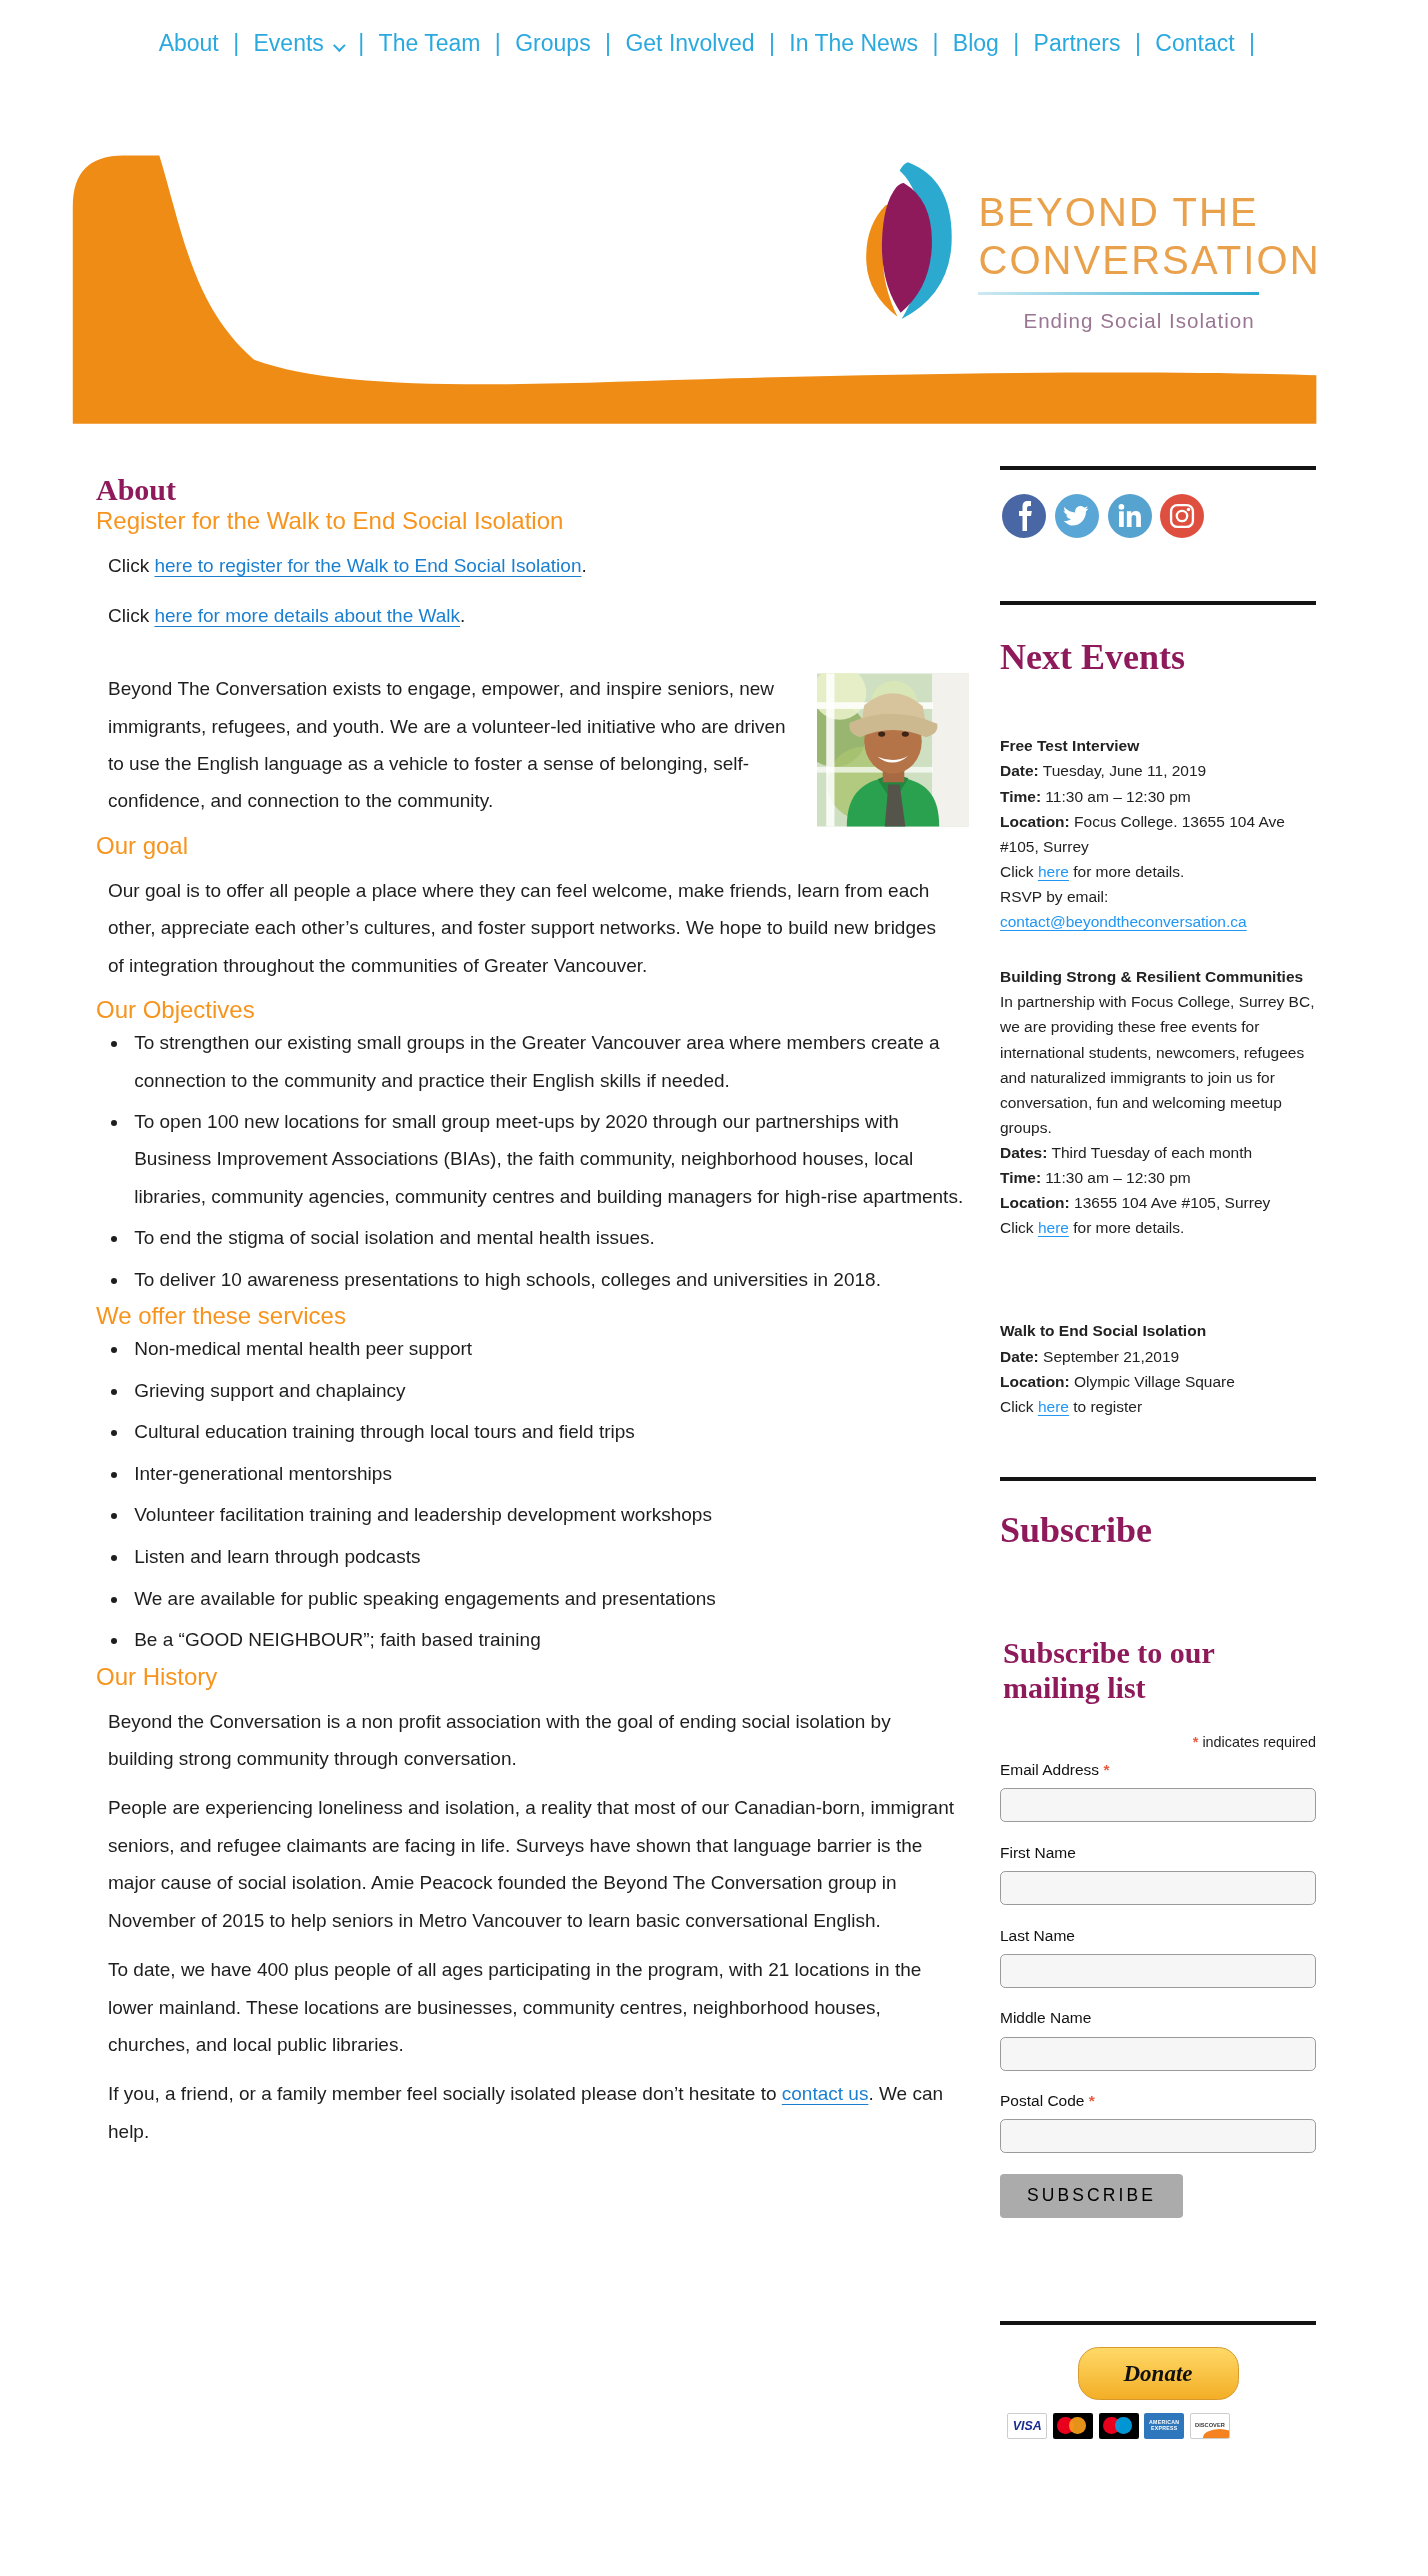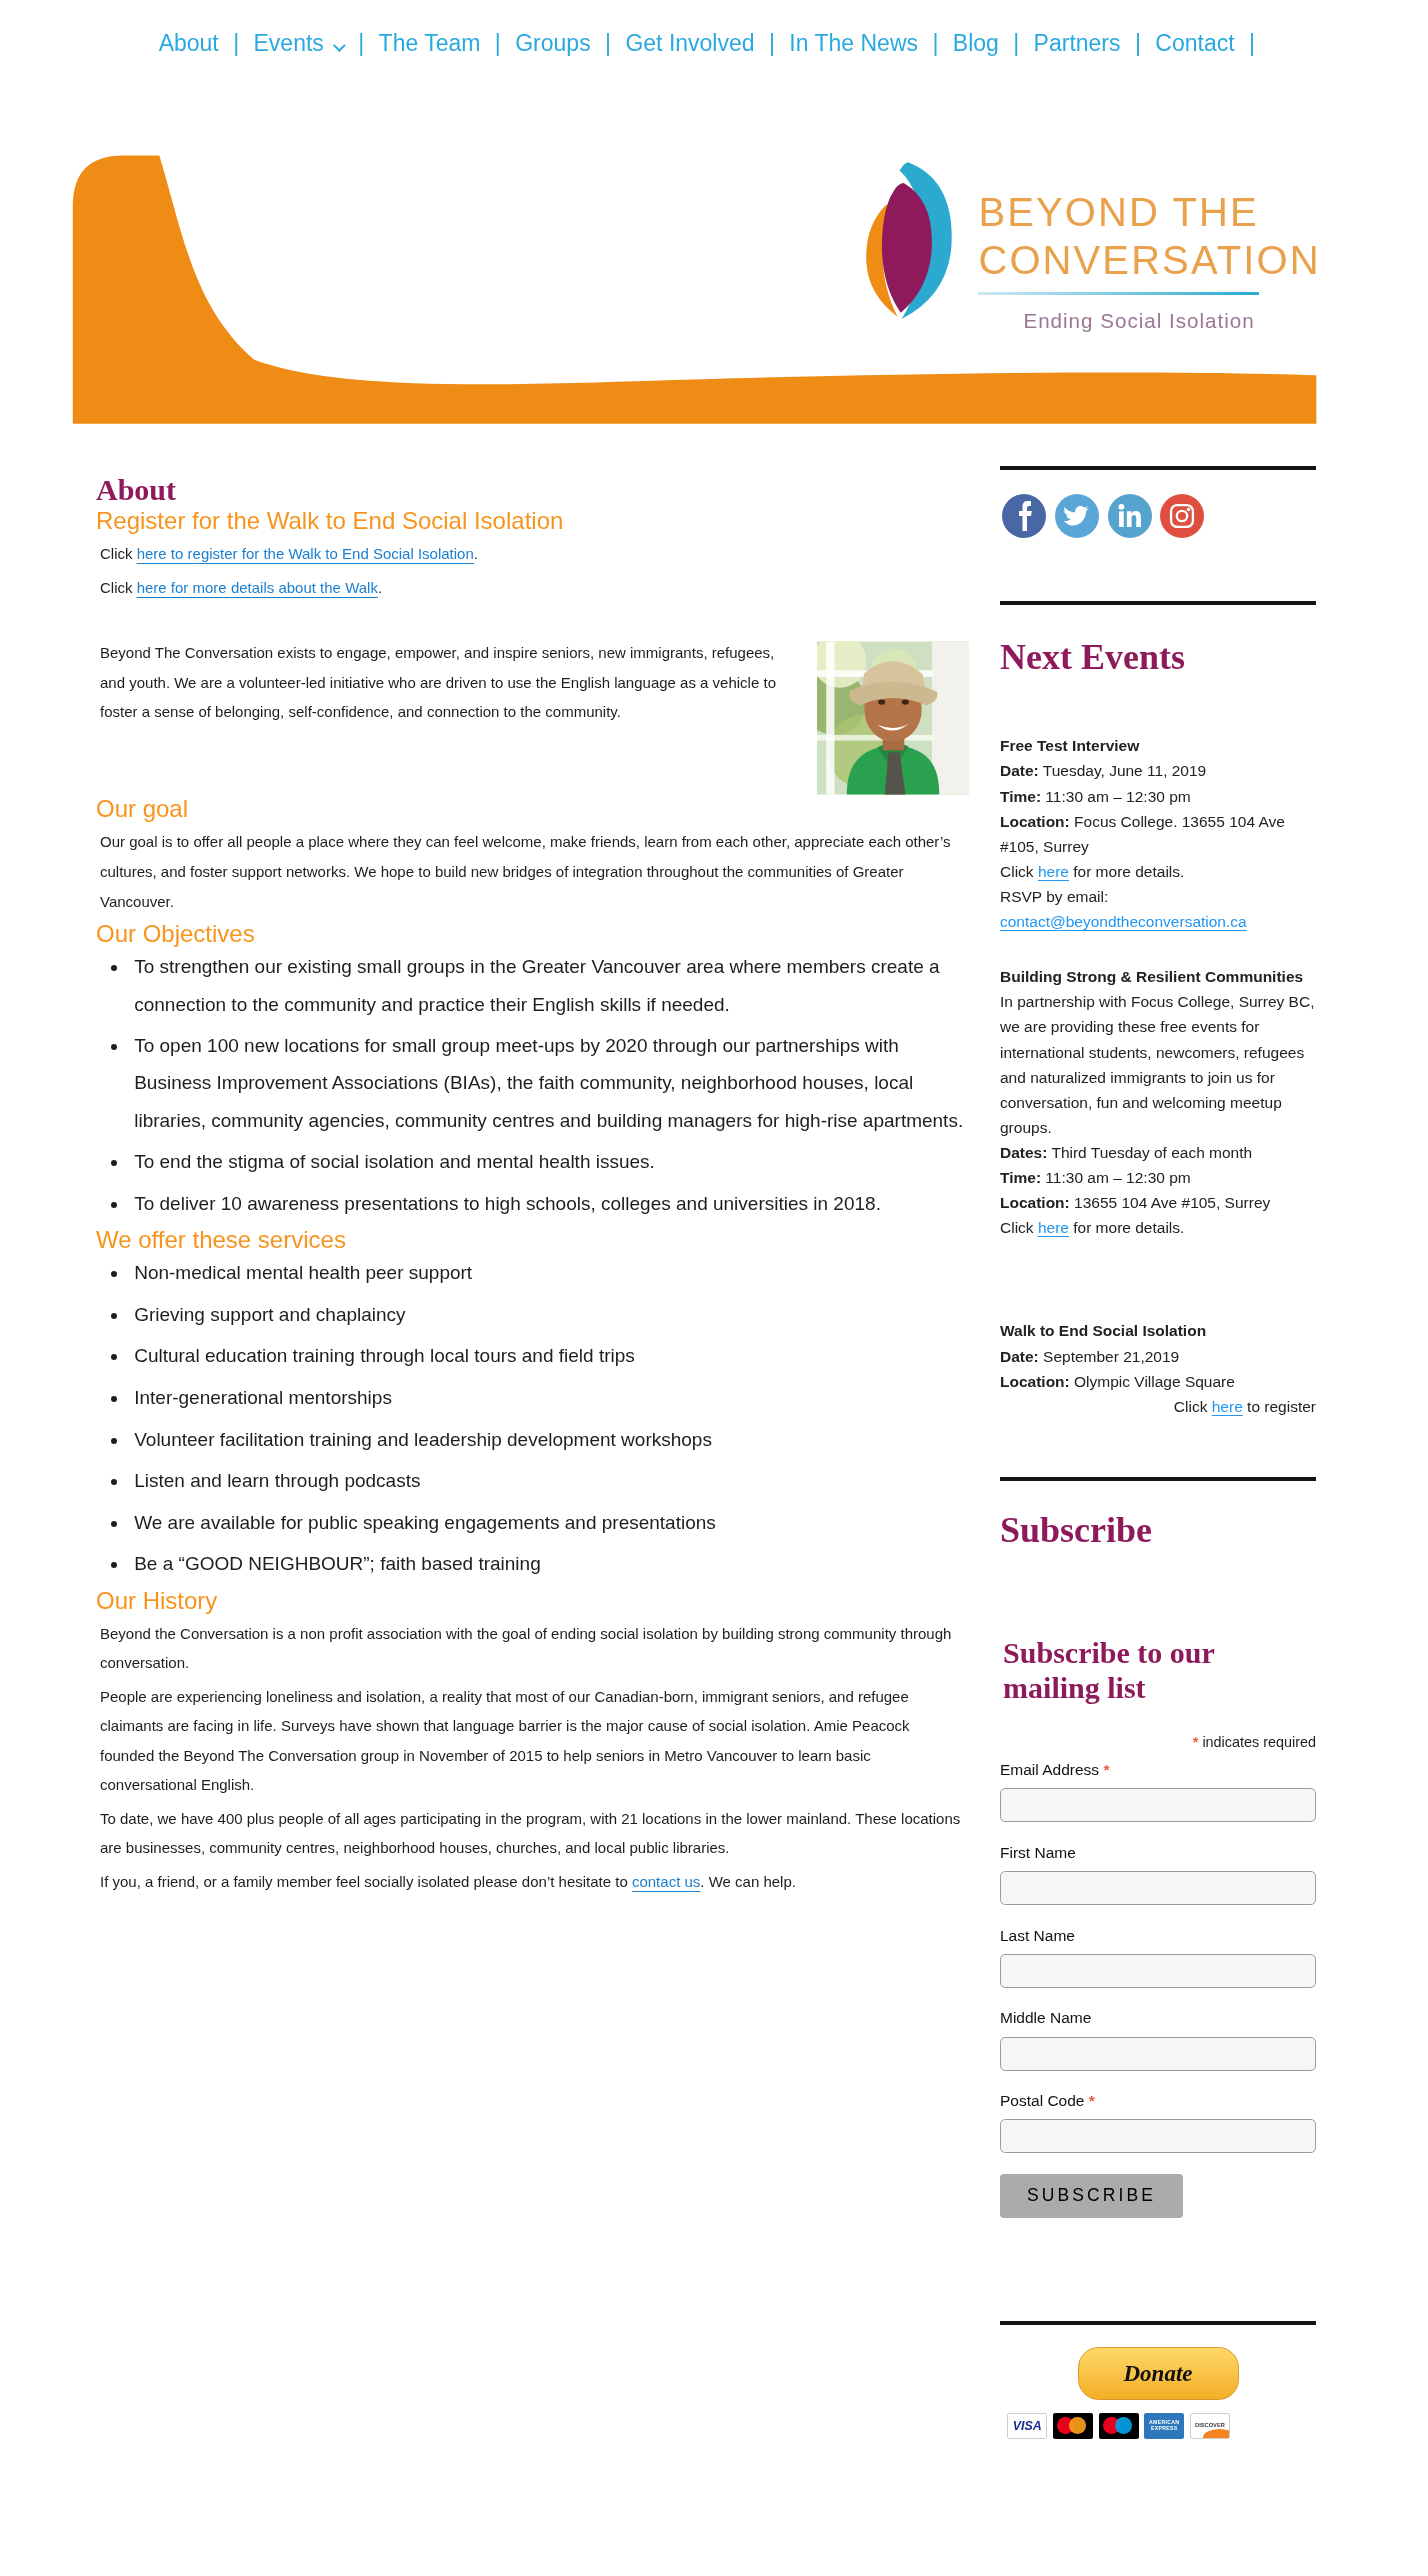--- a/index.html
+++ b/index.html
@@ -23,21 +23,21 @@
   .brand{position:absolute;left:844px;top:15.5px;display:flex;align-items:flex-start;cursor:pointer;}
   .brand .heart{width:109px;height:161px;}
   .brand-text{margin-left:13.4px;margin-top:29px;width:289px;}
   .brand-l1,.brand-l2{font-size:40px;color:#E9A14B;letter-spacing:2.1px;font-weight:400;line-height:1.22;white-space:nowrap;}
   .brand-rule{height:3.1px;width:281px;margin-top:7.2px;background:linear-gradient(to right,#cde9f2,#2BA9CF);}
   .brand-tag{margin-top:13.4px;padding-left:45px;font-size:20.6px;color:#9A7693;letter-spacing:1px;}
   
   .main{position:absolute;left:96px;top:464px;width:873px;}
   .page-title{font-family:"Liberation Serif", serif;font-weight:700;font-size:30px;color:#8E1A5B;margin:9.3px 0 0 0;}
   h2.orange{font-size:24px;color:#F7941D;font-weight:500;margin:0;letter-spacing:0;}
-  .main p{font-size:15px;line-height:1.97;margin:4px;}
+  .main p{font-size:19px;line-height:1.97;margin:12px;}
   .main a{color:#1B7FD0;text-decoration:underline;text-underline-offset:4.1px;cursor:pointer;}
   .mt-reg{margin-top:49px;}
   .mt-click1{margin-top:50px;}
   .mt-click2{margin-top:45px;}
   .mt-intro{margin-top:36px;}
   .mt-goalh{margin-top:60px;}
   .mt-goalp{margin-top:34px;}
   .mt-objh{margin-top:67px;}
   .mt-list{margin-top:31px;}
   .mt-servh{margin-top:80px;}
@@ -60,21 +60,21 @@
   .sb-link{color:#2196F3;text-decoration:underline;text-underline-offset:3.1px;cursor:pointer;}
   .ev-title{font-weight:700;}
   .sb p{margin:0;}
   .mt-ev1{margin-top:47px;}
   .mt-clicka{margin-top:27px;}
   .mt-rsvp{margin-top:32px;}
   .mt-ev2{margin-top:30px;}
   .mt-dates{margin-top:24px;}
   .mt-clickb{margin-top:24px;}
   .mt-ev3{margin-top:78px;}
-  .mt-clickc{margin-top:24px;text-align:right;}
+  .mt-clickc{margin-top:24px;}
   .mt-div3{margin-top:58px;}
   .mt-subh{margin-top:20.6px;}
   .mailing-h{font-family:"Liberation Serif", serif;font-weight:700;font-size:30px;line-height:1.18;color:#8E1A5B;margin:75px 0 0 3.1px;width:268px;}
   .req-note{margin-top:25px;text-align:right;font-size:14.4px;color:#1e1e1e;}
   .star{color:#E85C41;font-weight:700;}
   .field{margin-top:17.5px;}
   .field label{display:block;font-size:15.5px;color:#111;margin-bottom:6.2px;}
   .field input{width:100%;box-sizing:border-box;height:34px;background:#F6F6F6;border:1px solid #9a9a9a;border-radius:5.2px;font-size:15.5px;padding:0 9.3px;}
   .subscribe-btn{margin-top:20.6px;background:#ABABAB;color:#000;border:none;border-radius:4.1px;
     font-size:17.5px;letter-spacing:3.1px;padding:11.3px 27px;font-family:"Liberation Sans",sans-serif;cursor:pointer;}

